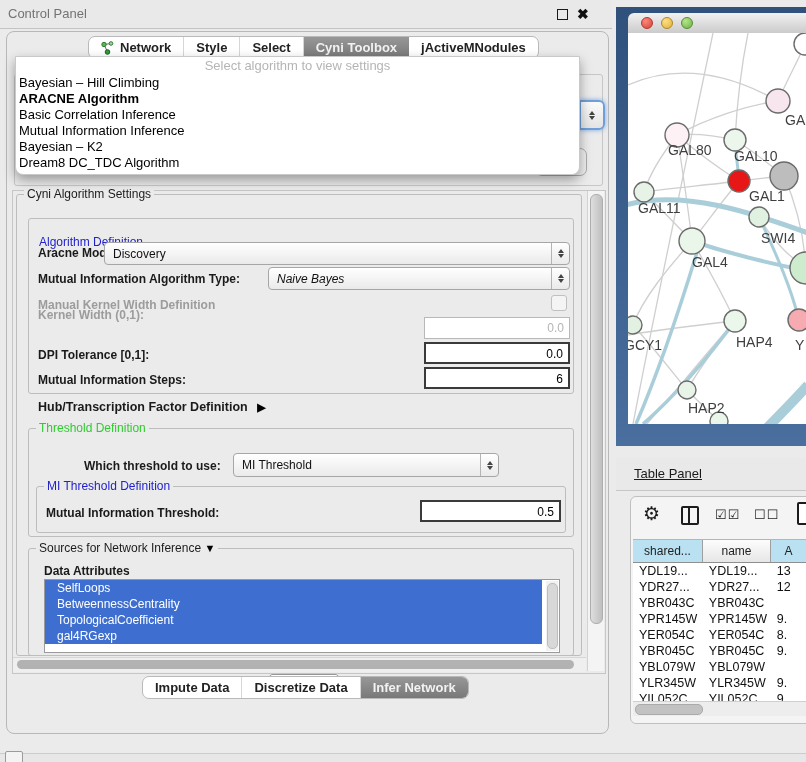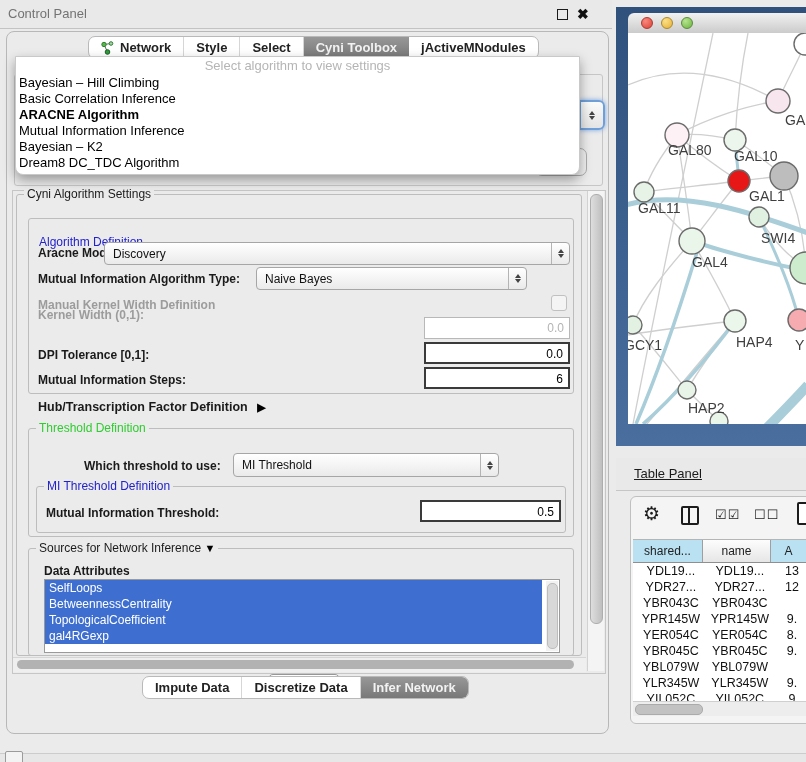--- a/index.html
+++ b/index.html
@@ -52,21 +52,21 @@
   .tri-dn{width:0;height:0;border-left:3.5px solid transparent;border-right:3.5px solid transparent;border-top:4.5px solid #444;}
   .tfield{position:absolute;background:#ffffff;font-size:12px;text-align:right;padding-right:5px;
           line-height:20px;box-sizing:border-box;}
   .tfield.en{border:2px solid #3a3a3a;color:#000;}
   .tfield.dis{border:1px solid #b8b8b8;color:#b4b4b4;}
   .checkbox{position:absolute;width:14px;height:14px;background:#f4f4f4;border:1px solid #c0c0c0;border-radius:3px;}
   .arrow{font-size:11px;color:#000;}
 
   
   .attr-list{position:absolute;background:#ffffff;border:1px solid #9a9a9a;overflow:hidden;}
-  .attr-item{height:16px;line-height:16px;font-size:12px;color:#fff;background:#3e6fd0;padding-left:4px;
+  .attr-item{height:16px;line-height:16px;font-size:12px;color:#fff;background:#3e6fd0;padding-left:12px;
              width:497px;box-sizing:border-box;}
   .list-scroll{position:absolute;right:1px;top:1px;width:12px;height:70px;background:#f2f2f2;}
   .list-thumb{position:absolute;left:1px;top:2px;width:9px;height:64px;background:#d8d8d8;border:1px solid #bcbcbc;border-radius:5px;}
 
   
   .vscroll{left:587px;top:191px;width:16px;height:480px;background:#f4f4f4;border-left:1px solid #d2d2d2;z-index:3;}
   .vthumb{position:absolute;left:2px;top:3px;width:11px;height:428px;border-radius:6px;
           background:linear-gradient(90deg,#dedede,#bfbfbf);border:1px solid #adadad;}
   .hscroll{left:13px;top:657px;width:573px;height:14px;background:#efefef;border-top:1px solid #d6d6d6;z-index:3;}
   .hthumb{position:absolute;left:4px;top:2px;width:557px;height:9px;background:#b2b2b2;border-radius:5px;}
@@ -94,21 +94,21 @@
   .icon-split::after{content:"";position:absolute;left:5px;top:0;width:2px;height:15px;background:#1c1c1c;}
   .icon-checks{position:absolute;left:84px;top:10px;font-size:13px;color:#1c1c1c;letter-spacing:1px;}
   .icon-unchecks{position:absolute;left:123px;top:10px;font-size:13px;color:#1c1c1c;letter-spacing:1px;}
   .icon-doc{position:absolute;left:166px;top:5px;width:14px;height:19px;border:2px solid #1c1c1c;border-radius:2px;background:#fff;}
   .thead{position:absolute;left:2px;top:42px;width:174px;height:24px;display:flex;border-top:1px solid #b5b5b5;border-bottom:1px solid #8f8f8f;box-sizing:border-box;}
   .thcell{height:100%;line-height:22px;font-size:12px;text-align:center;color:#222;
           border-right:1px solid #9f9f9f;box-sizing:border-box;background:linear-gradient(#fdfdfd,#e6e6e6);}
   .thcell.hl{background:#b9e1f1;}
   .tbody{position:absolute;left:2px;top:66px;width:174px;height:138px;background:#ffffff;overflow:hidden;}
   .trow{display:flex;height:16px;line-height:16px;font-size:12.5px;color:#111;}
-  .tcell{padding-left:6px;box-sizing:border-box;white-space:nowrap;overflow:hidden;text-align:center;}
+  .tcell{padding-left:6px;box-sizing:border-box;white-space:nowrap;overflow:hidden;}
   .tb-hscroll{position:absolute;left:2px;top:204px;width:174px;height:14px;background:#ededed;border-top:1px solid #cfcfcf;}
   .tb-hthumb{position:absolute;left:2px;top:2px;width:66px;height:9px;background:#c2c2c2;border:1px solid #ababab;border-radius:5px;}
 
   .bottom-strip{left:0;top:753px;width:806px;height:9px;background:#e7e7e7;border-top:1px solid #cccccc;}
   .mini-btn{left:5px;top:751px;width:16px;height:12px;background:#f3f3f3;border:1px solid #9b9b9b;border-radius:2px;z-index:4;}
 </style>
 </head>
 <body>
 
 <div class="stage">
@@ -154,22 +154,22 @@
         <span class="tri-up"></span>
         <span class="tri-dn"></span>
       </div>
   </div>
   <div class="abs remnant-gray-combo"></div>
 
   <div class="abs dropdown">
     <div class="dd-prompt">Select algorithm to view settings</div>
     <div id="dd-items">
         <div class="dd-item">Bayesian – Hill Climbing</div>
+        <div class="dd-item bold">ARACNE Algorithm</div>
         <div class="dd-item">Basic Correlation Inference</div>
-        <div class="dd-item bold">ARACNE Algorithm</div>
         <div class="dd-item">Mutual Information Inference</div>
         <div class="dd-item">Bayesian – K2</div>
         <div class="dd-item">Dream8 DC_TDC Algorithm</div>
       </div>
   </div>
 
   <div class="abs scrollpane"></div>
 
   <div class="groupbox" style="left:16px;top:194px;width:564px;height:460px;z-index:2;"></div>
   <div class="legend" style="left:24px;top:187px;z-index:3;">Cyni Algorithm Settings</div>
@@ -180,21 +180,21 @@
   <div class="flabel" style="left:38px;top:246px;z-index:3;">Aracne Mode:</div>
   <div class="combo" style="left:104px;top:242px;width:466px;height:23px;z-index:3;">
     <span class="combo-text">Discovery</span>
     <span class="stepper">
         <span class="tri-up"></span>
         <span class="tri-dn"></span>
       </span>
   </div>
 
   <div class="flabel" style="left:38px;top:272px;z-index:3;">Mutual Information Algorithm Type:</div>
-  <div class="combo" style="left:256px;top:267px;width:271px;height:23px;z-index:3;">
+  <div class="combo" style="left:268px;top:267px;width:302px;height:23px;z-index:3;font-style:italic;">
     <span class="combo-text">Naive Bayes</span>
     <span class="stepper">
         <span class="tri-up"></span>
         <span class="tri-dn"></span>
       </span>
   </div>
 
   <div class="flabel dis" style="left:38px;top:298px;z-index:3;">Manual Kernel Width Definition</div>
   <div class="checkbox" style="left:551px;top:295px;z-index:3;"></div>
 

